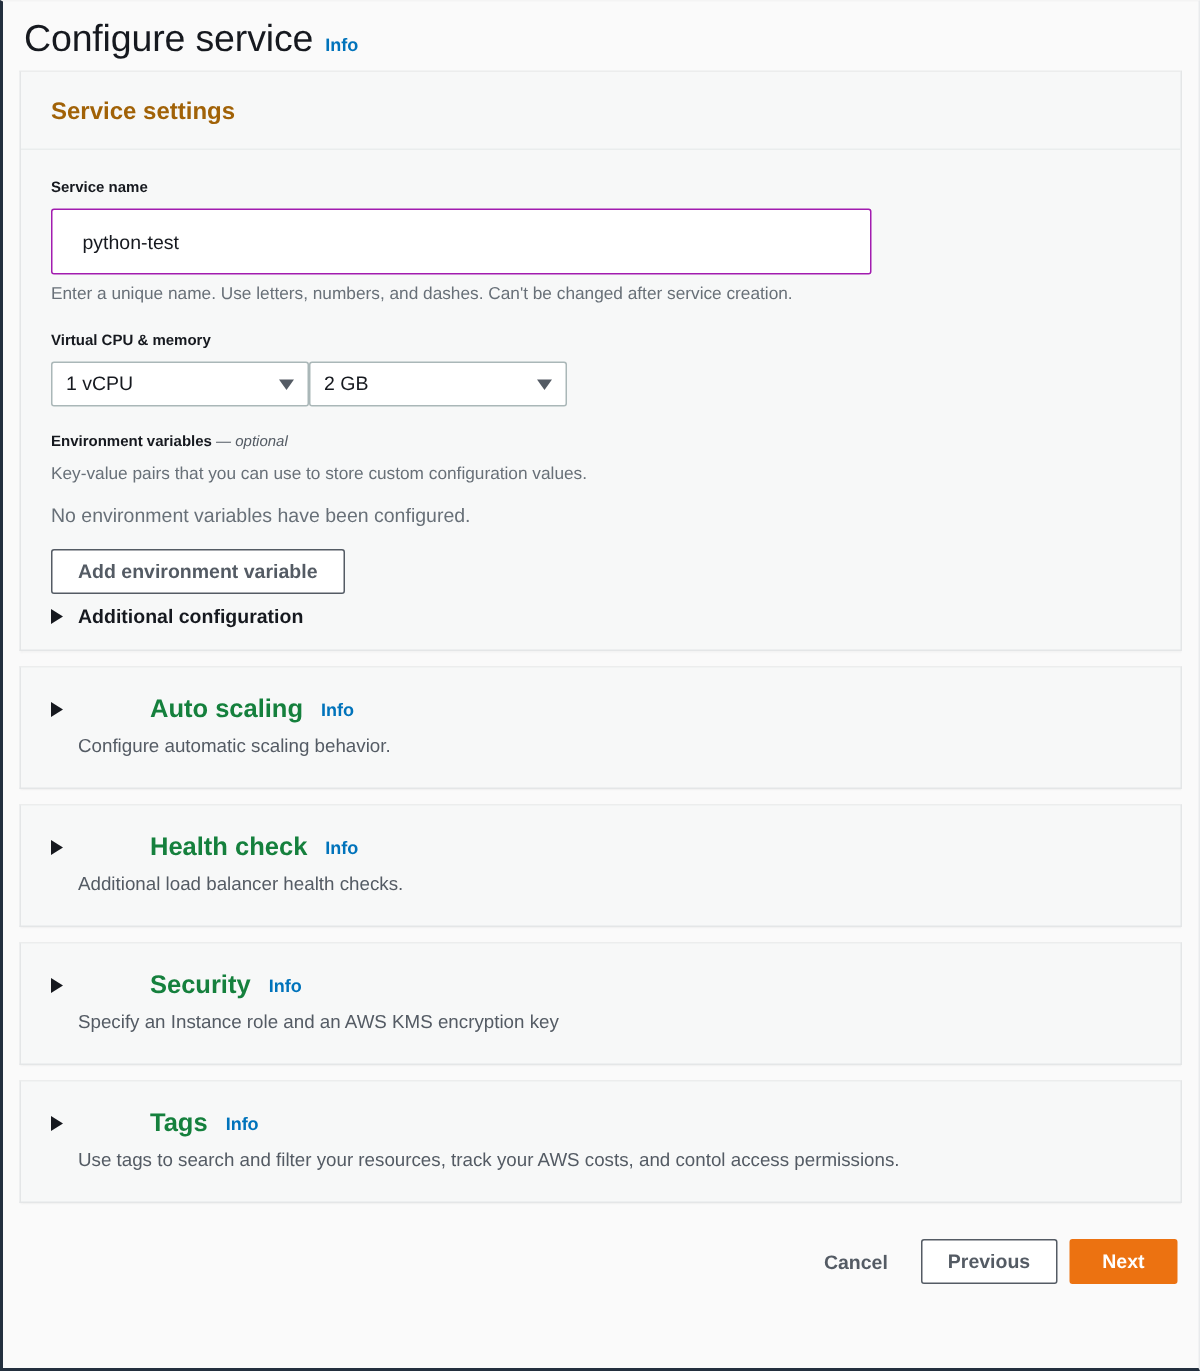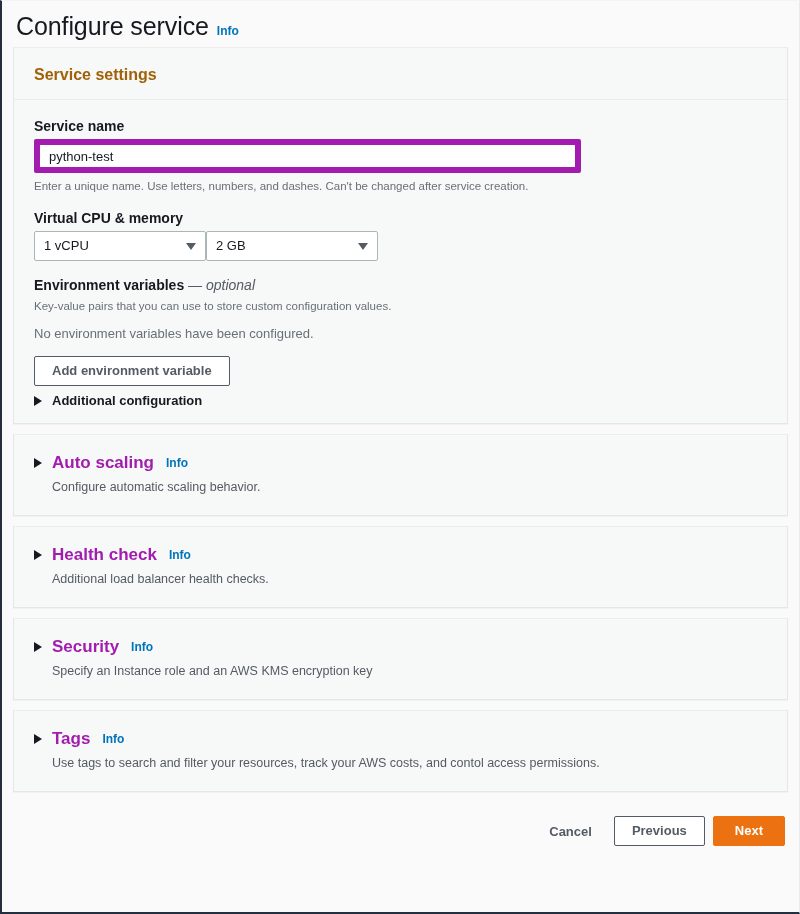--- a/index.html
+++ b/index.html
@@ -70,48 +70,48 @@
     line-height: 20px;
   }
   .panel-body {
     padding: 18px 20px 14px 20px;
   }
 
   
   .field { margin-bottom: 16px; }
   .field-label {
     display: block;
-    font-size: 14px;
+    font-size: 10px;
     font-weight: bold;
     color: #16191f;
     margin-bottom: 5px;
     line-height: 16px;
   }
   .field-label .optional {
     font-weight: normal;
     font-style: italic;
     color: #545b64;
   }
   .field-desc {
     font-size: 11.5px;
     color: #687078;
     line-height: 16px;
     margin: 0 0 2px 0;
   }
   .text-input {
     display: block;
     box-sizing: border-box;
     width: 547px;
-    height: 34px;
-    padding: 4px 9px;
+    height: 44px;
+    padding: 4px 20px;
     font-family: "Liberation Sans", sans-serif;
     font-size: 13px;
     color: #16191f;
     background: #ffffff;
-    border: 6px solid #a21caf;
+    border: 1px solid #a21caf;
     border-radius: 2px;
     outline: none;
   }
   .hint {
     font-size: 11.5px;
     color: #687078;
     line-height: 16px;
     margin-top: 5px;
   }
 
@@ -218,22 +218,23 @@
   .section-head {
     display: flex;
     align-items: center;
     gap: 10px;
     cursor: pointer;
     user-select: none;
   }
   .section-title {
     font-size: 17px;
     font-weight: bold;
-    color: #a21caf;
+    color: #15803d;
     line-height: 22px;
+    margin-left: 48px;
   }
   .section-desc {
     font-size: 12.5px;
     color: #545b64;
     line-height: 17px;
     margin: 5px 0 0 18px;
   }
   .section-head .info-link { margin-left: 2px; }
 
   

